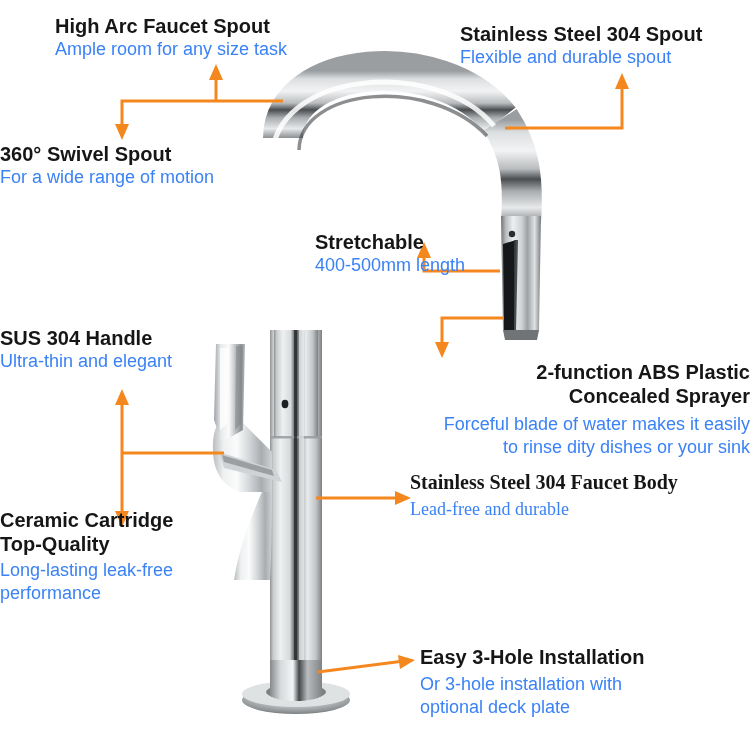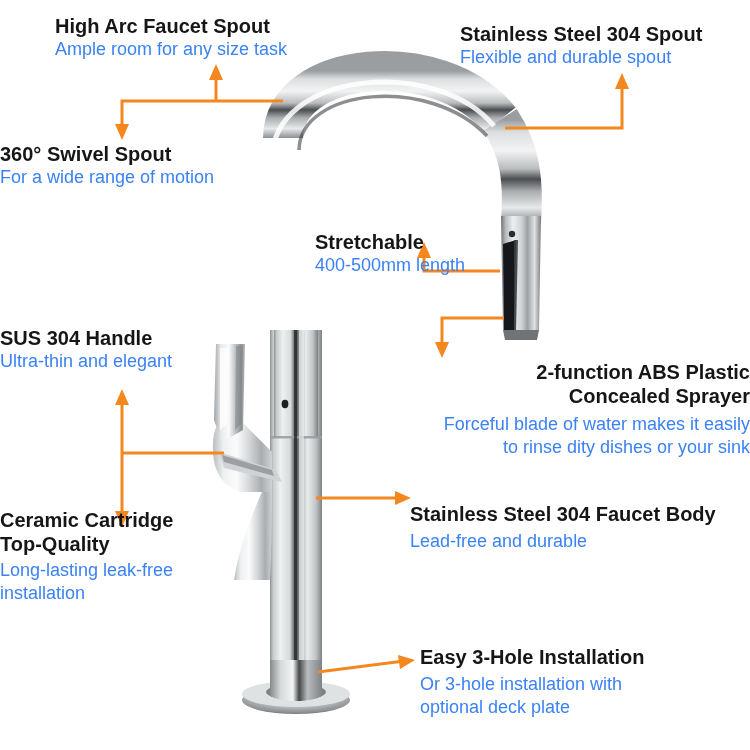--- a/index.html
+++ b/index.html
@@ -248,24 +248,24 @@
     <div class="title">2-function ABS Plastic</div>
     <div class="title">Concealed Sprayer</div>
     <div class="desc" style="margin-top:5px;">Forceful blade of water makes it easily</div>
     <div class="desc">to rinse dity dishes or your sink</div>
   </div>
 
   <div class="callout c-center" style="left:0px; top:508px; width:244px;">
     <div class="title">Ceramic Cartridge</div>
     <div class="title">Top-Quality</div>
     <div class="desc" style="margin-top:3px;">Long-lasting leak-free</div>
-    <div class="desc">installation</div>
-  </div>
-
-  <div class="callout c-center" style="left:410px; top:502px; width:336px;">
+    <div class="desc">performance</div>
+  </div>
+
+  <div class="callout c-center" style="left:410px; top:470px; width:336px;font-family:Liberation Serif, serif;">
     <div class="title">Stainless Steel 304 Faucet Body</div>
     <div class="desc" style="margin-top:4px;">Lead-free and durable</div>
   </div>
 
   <div class="callout c-center" style="left:420px; top:645px; width:320px;">
     <div class="title">Easy 3-Hole Installation</div>
     <div class="desc" style="margin-top:4px;">Or 3-hole installation with</div>
     <div class="desc">optional deck plate</div>
   </div>
 

